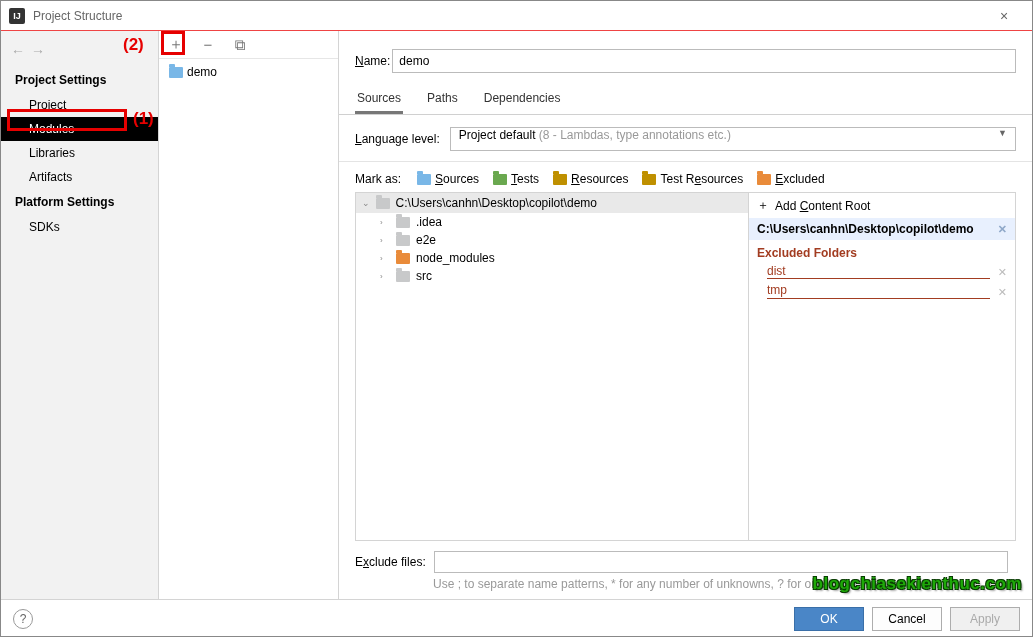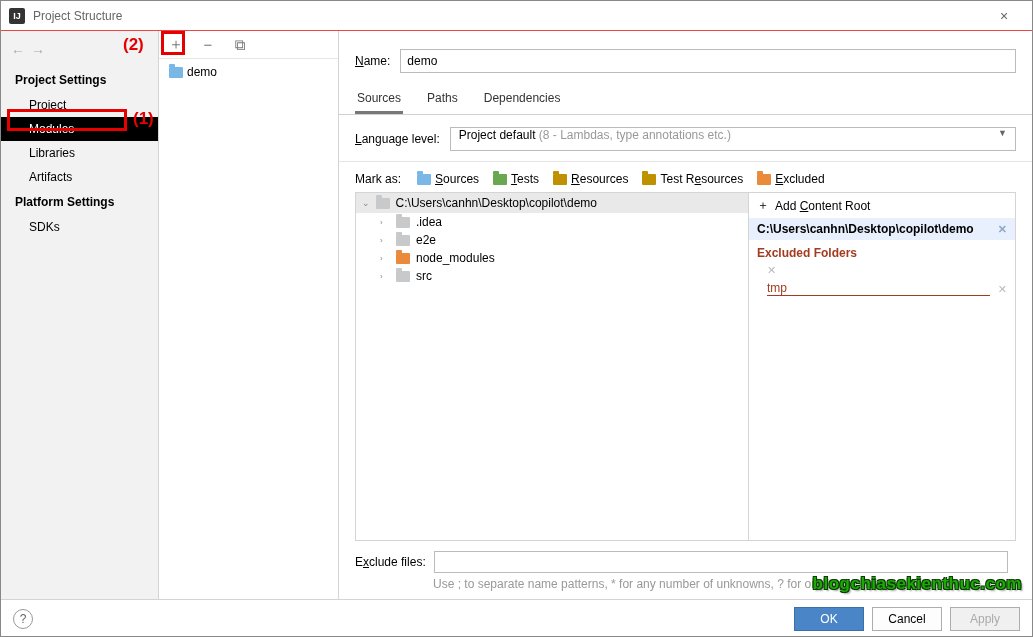--- a/index.html
+++ b/index.html
@@ -117,21 +117,21 @@
 
 .main {
   flex: 1;
   display: flex;
   flex-direction: column;
   background: #fff;
 }
 .name-row {
   display: flex;
   align-items: center;
-  gap: 10px;
+  gap: 2px;
   padding: 18px 16px 10px 16px;
 }
 .name-row label { color:#000; }
 .name-row label u { text-decoration: underline; }
 .name-row input {
   flex:1; height:24px; border:1px solid #bbb; padding:0 6px;
   font-family: inherit; font-size: 12px;
 }
 
 .tabs {
@@ -355,20 +355,21 @@
         <div class="add-root">
           <span>＋</span>
           <span>Add <u>C</u>ontent Root</span>
         </div>
         <div class="root-path">
           <span>C:\Users\canhn\Desktop\copilot\demo</span>
           <span class="x">✕</span>
         </div>
         <div class="ex-head">Excluded Folders</div>
         <div class="ex-item">
+          <span class="name">dist</span>
           <span class="x">✕</span>
         </div>
         <div class="ex-item">
           <span class="name">tmp</span>
           <span class="x">✕</span>
         </div>
       </div>
     </div>
 
     <div class="exclude-row">

